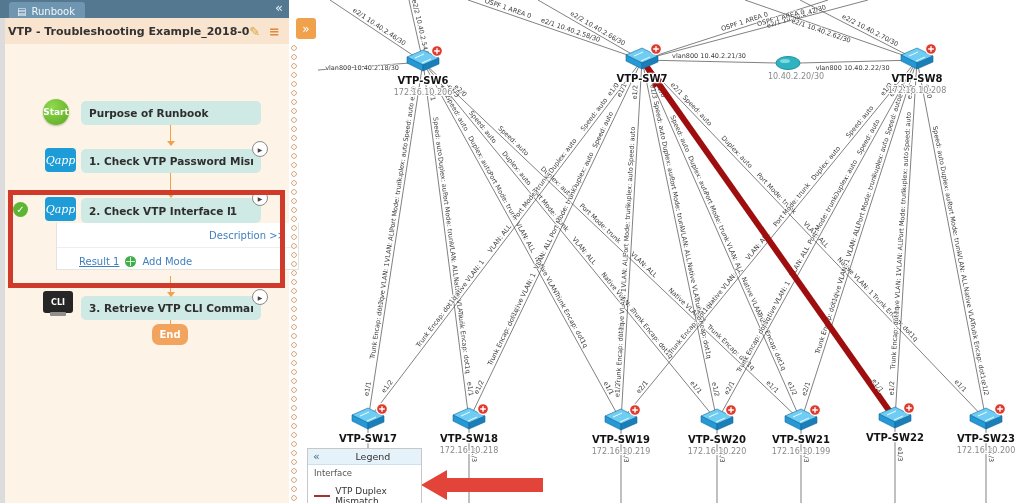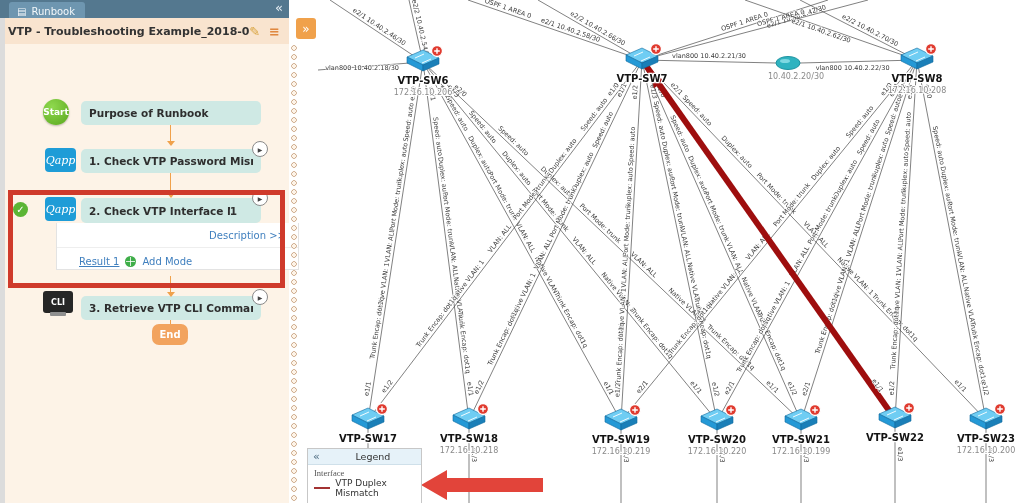--- a/index.html
+++ b/index.html
@@ -68,21 +68,21 @@
     background-size:10px 9px;background-repeat:repeat-y;}
   #expand-btn{position:absolute;left:296px;top:18px;width:20px;height:21px;background:#f0a14b;border-radius:3px;
     color:#fff;font-size:12px;display:flex;align-items:center;justify-content:center;z-index:6;cursor:pointer;}
 
   
   #legend{position:absolute;left:307px;top:448px;width:113px;background:#fff;border:1px solid #c7c7c7;z-index:2;}
   #legend-header{background:#e6f2f9;border-bottom:1px solid #cfe0ea;height:15px;display:flex;align-items:center;font-size:9.5px;color:#333;}
   #legend-collapse{padding:0 5px;color:#4d6b80;font-size:11px;cursor:pointer;}
   #legend-title{flex:1;text-align:center;padding-right:0;}
   #legend-body{padding:3px 6px 5px 6px;}
-  #legend-section{font-size:8.5px;color:#555;margin-bottom:0;font-family:Liberation Serif, serif;}
+  #legend-section{font-size:8.5px;color:#555;margin-bottom:8px;}
   .legend-item{display:flex;align-items:center;gap:5px;font-size:9px;color:#333;}
   .legend-swatch{width:20px;height:0;border-top:2px solid #a33333;}
 </style>
 </head>
 <body>
 
 <div id="app">
 
   <svg id="map-svg" width="1024" height="503" viewBox="0 0 1024 503">
       <line x1="423" y1="62" x2="368" y2="420" class="tlink"></line>

